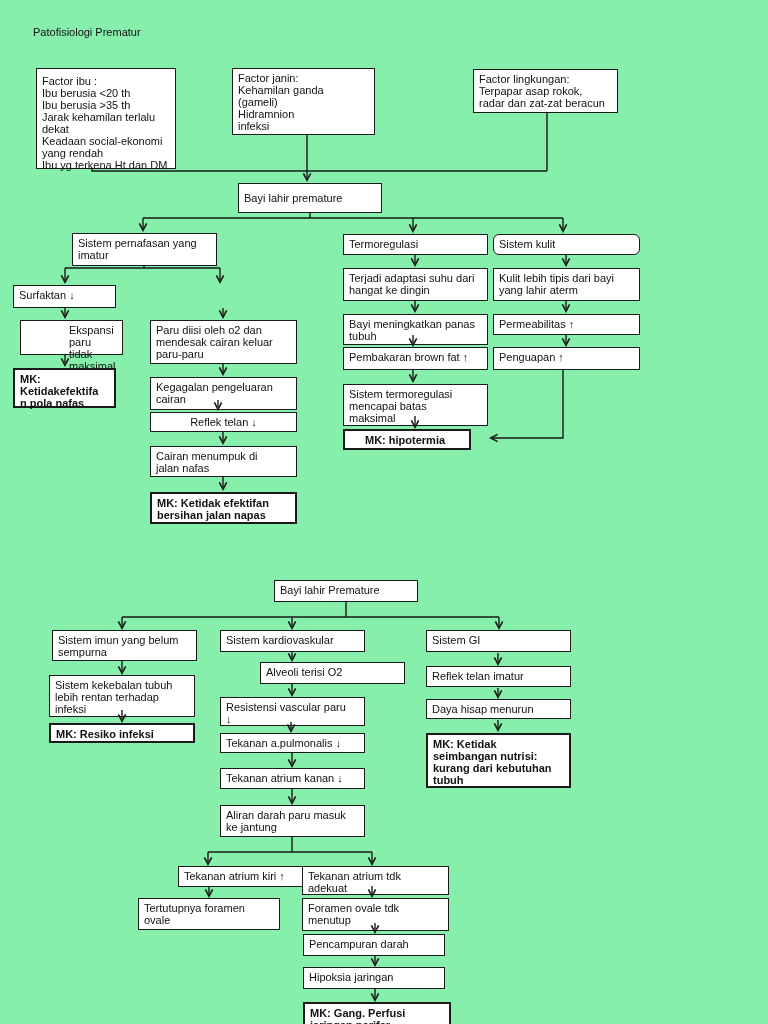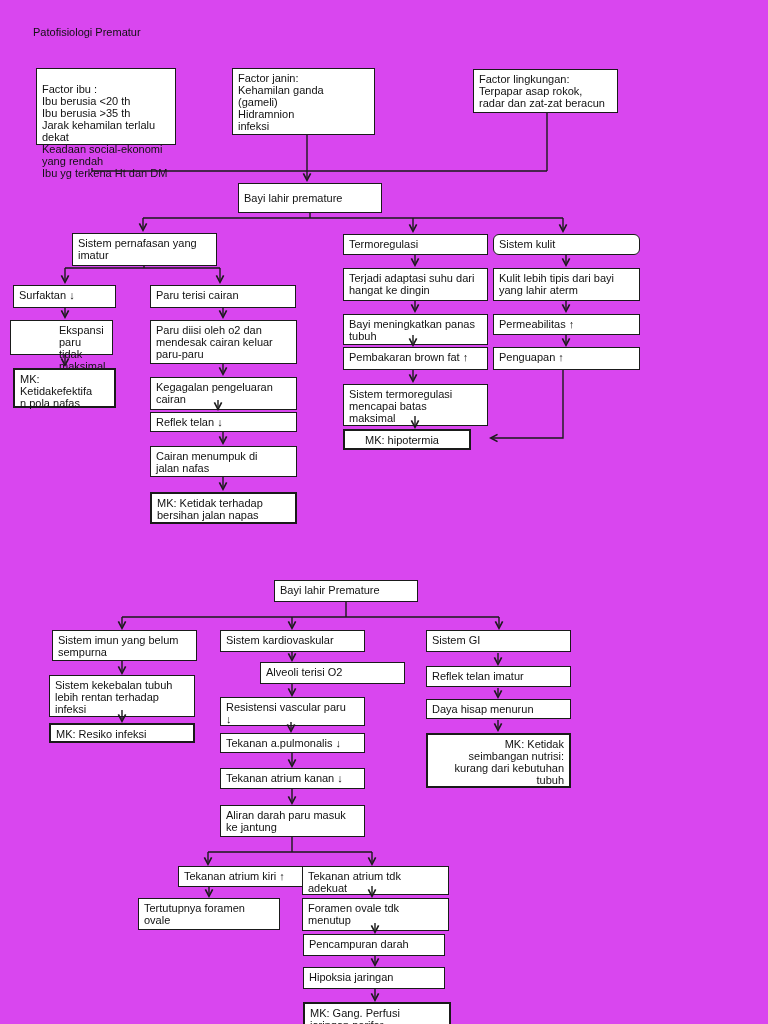--- a/index.html
+++ b/index.html
@@ -1,42 +1,42 @@
 <!DOCTYPE html>
 <html><head>
 <meta charset="utf-8">
 <style>
   html,body { margin:0; padding:0; background:#ffffff; }
   .page {
     position:relative; width:768px; height:1024px; overflow:hidden;
-    background:#d946ef; color:#111111;
+    background:#86efac; color:#111111;
     font-family:"Liberation Sans", sans-serif;
   }
   .title {
     position:absolute; left:33px; top:26px;
     font-size:11px; color:#111111;
   }
   .box {
     position:absolute; box-sizing:border-box;
     border:1.5px solid #1a1a1a; background:#ffffff;
     padding:3px 5px 2px 5px;
     font-size:11px; line-height:12px;
     white-space:pre-line; color:#111111;
   }
-  .mk { font-weight:normal; border-width:2px; }
+  .mk { font-weight:bold; border-width:2px; }
   .connectors { position:absolute; left:0; top:0; width:768px; height:1024px; }
 </style>
 </head>
 <body>
 
 <div class="page">
 
   <div class="title">Patofisiologi Prematur</div>
 
-  <div class="box" style="left:36px;top:68px;width:140px;height:77px;padding-top:14px;">Factor ibu :
+  <div class="box" style="left:36px;top:68px;width:140px;height:101px;padding-top:6px;">Factor ibu :
 Ibu berusia &lt;20 th
 Ibu berusia &gt;35 th
 Jarak kehamilan terlalu
 dekat
 Keadaan social-ekonomi
 yang rendah
 Ibu yg terkena Ht dan DM</div>
   <div class="box" style="left:232px;top:68px;width:143px;height:67px;">Factor janin:
 Kehamilan ganda
 (gameli)
@@ -44,35 +44,34 @@
 infeksi</div>
   <div class="box" style="left:473px;top:69px;width:145px;height:44px;">Factor lingkungan:
 Terpapar asap rokok,
 radar dan zat-zat beracun</div>
   <div class="box" style="left:238px;top:183px;width:144px;height:30px;padding-top:8px;">Bayi lahir premature</div>
   <div class="box" style="left:72px;top:233px;width:145px;height:33px;">Sistem pernafasan yang
 imatur</div>
   <div class="box" style="left:343px;top:234px;width:145px;height:21px;">Termoregulasi</div>
   <div class="box" style="left:493px;top:234px;width:147px;height:21px;border-radius:6px;">Sistem kulit</div>
   <div class="box" style="left:13px;top:285px;width:103px;height:23px;">Surfaktan ↓</div>
-  <div class="box" style="left:150px;top:285px;width:146px;height:23px;">Paru terisi cairan</div>
-  <div class="box" style="left:10px;top:320px;width:103px;height:35px;padding-left:48px;">Ekspansi paru
+  <div class="box" style="left:20px;top:320px;width:103px;height:35px;padding-left:48px;">Ekspansi paru
 tidak maksimal</div>
   <div class="box mk" style="left:13px;top:368px;width:103px;height:40px;">MK:
 Ketidakefektifa
 n pola nafas</div>
   <div class="box" style="left:150px;top:320px;width:147px;height:44px;">Paru diisi oleh o2 dan
 mendesak cairan keluar
 paru-paru</div>
   <div class="box" style="left:150px;top:377px;width:147px;height:33px;">Kegagalan pengeluaran
 cairan</div>
-  <div class="box" style="left:150px;top:412px;width:147px;height:20px;">Reflek telan ↓</div>
+  <div class="box" style="left:150px;top:412px;width:147px;height:20px;text-align:center;">Reflek telan ↓</div>
   <div class="box" style="left:150px;top:446px;width:147px;height:31px;">Cairan menumpuk di
 jalan nafas</div>
-  <div class="box mk" style="left:150px;top:492px;width:147px;height:32px;">MK: Ketidak terhadap
+  <div class="box mk" style="left:150px;top:492px;width:147px;height:32px;">MK: Ketidak efektifan
 bersihan jalan napas</div>
   <div class="box" style="left:343px;top:268px;width:145px;height:33px;">Terjadi adaptasi suhu dari
 hangat ke dingin</div>
   <div class="box" style="left:343px;top:314px;width:145px;height:31px;">Bayi meningkatkan panas
 tubuh</div>
   <div class="box" style="left:343px;top:347px;width:145px;height:23px;">Pembakaran brown fat ↑</div>
   <div class="box" style="left:343px;top:384px;width:145px;height:42px;">Sistem termoregulasi
 mencapai batas
 maksimal</div>
   <div class="box mk" style="left:343px;top:429px;width:128px;height:21px;padding-left:20px;">MK: hipotermia</div>
@@ -92,21 +91,21 @@
   <div class="box mk" style="left:49px;top:723px;width:146px;height:20px;">MK: Resiko infeksi</div>
   <div class="box" style="left:220px;top:662px;width:145px;height:22px;margin-left:40px;">Alveoli terisi O2</div>
   <div class="box" style="left:220px;top:697px;width:145px;height:29px;">Resistensi vascular paru
 ↓</div>
   <div class="box" style="left:220px;top:733px;width:145px;height:20px;">Tekanan a.pulmonalis ↓</div>
   <div class="box" style="left:220px;top:768px;width:145px;height:21px;">Tekanan atrium kanan ↓</div>
   <div class="box" style="left:220px;top:805px;width:145px;height:32px;">Aliran darah paru masuk
 ke jantung</div>
   <div class="box" style="left:426px;top:666px;width:145px;height:21px;">Reflek telan imatur</div>
   <div class="box" style="left:426px;top:699px;width:145px;height:20px;">Daya hisap menurun</div>
-  <div class="box mk" style="left:426px;top:733px;width:145px;height:55px;text-align:right;">MK: Ketidak
+  <div class="box mk" style="left:426px;top:733px;width:145px;height:55px;">MK: Ketidak
 seimbangan nutrisi:
 kurang dari kebutuhan
 tubuh</div>
   <div class="box" style="left:138px;top:866px;width:142px;height:21px;margin-left:40px;">Tekanan atrium kiri ↑</div>
   <div class="box" style="left:302px;top:866px;width:147px;height:29px;">Tekanan atrium tdk
 adekuat</div>
   <div class="box" style="left:138px;top:898px;width:142px;height:32px;">Tertutupnya foramen
 ovale</div>
   <div class="box" style="left:302px;top:898px;width:147px;height:33px;">Foramen ovale tdk
 menutup</div>

